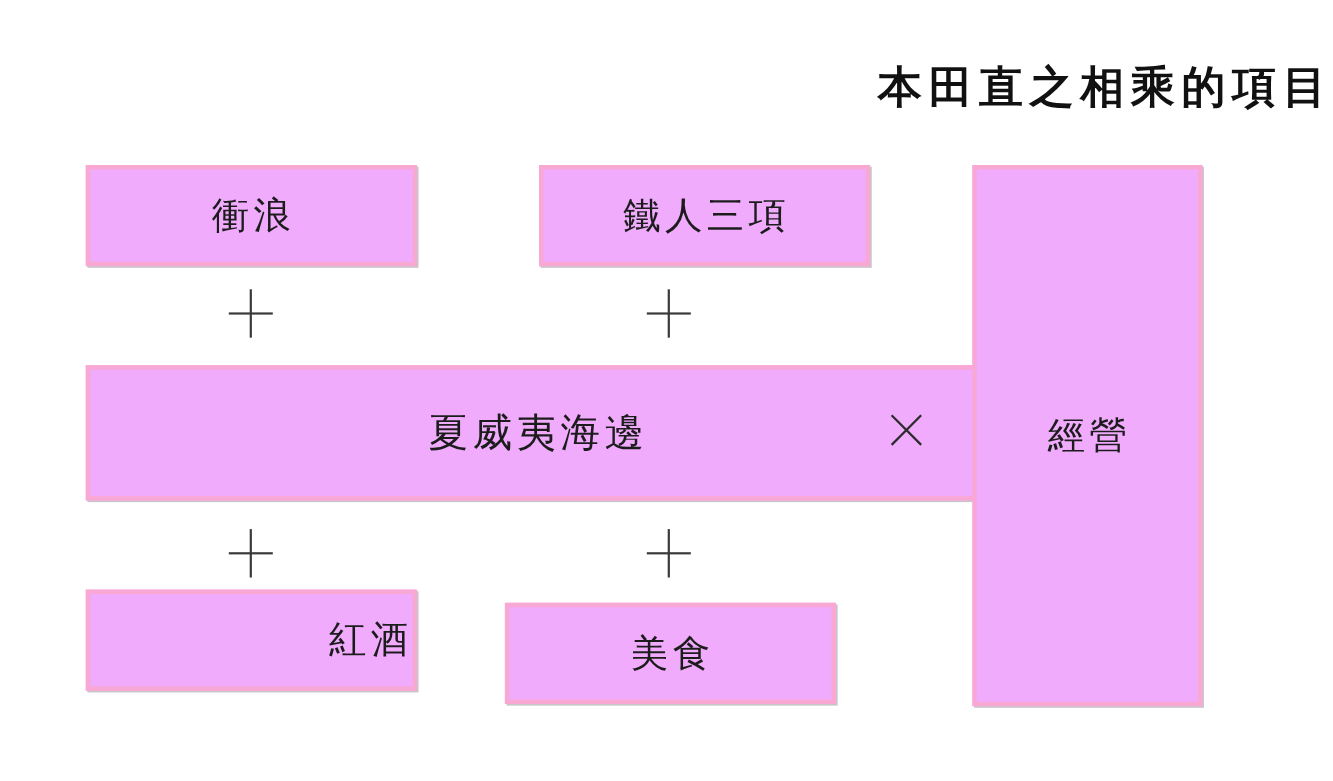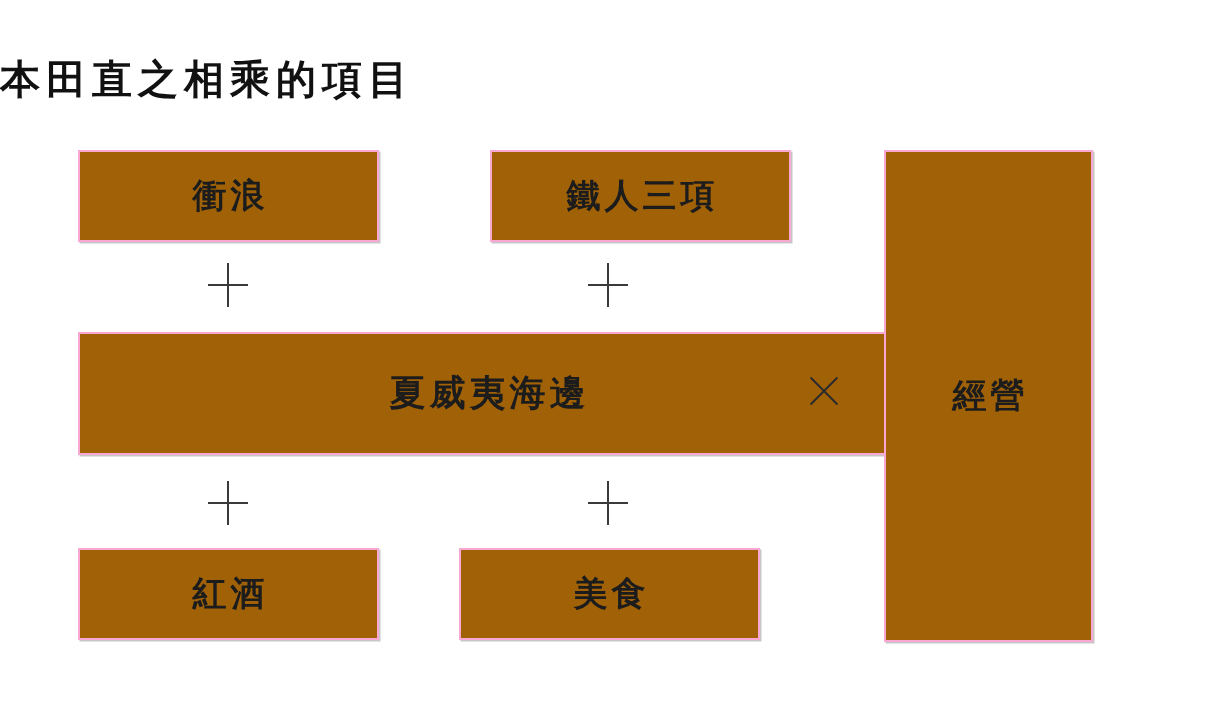--- a/index.html
+++ b/index.html
@@ -14,49 +14,49 @@
     overflow: hidden;
     font-family: "Liberation Sans", sans-serif;
     color: #1a1a1a;
   }
 
   .diagram-title {
     position: absolute;
     top: 52px;
     left: 0;
     width: 1212px;
-    text-align: left;
+    text-align: right;
     font-size: 40px;
     font-weight: bold;
     letter-spacing: 6px;
     color: #111;
     white-space: nowrap;
   }
 
   .box {
     position: absolute;
     box-sizing: border-box;
-    background: #a16207;
-    border: 2px solid #f9a8d4;
+    background: #f0abfc;
+    border: 4px solid #f9a8d4;
     box-shadow: 1.5px 1.5px 0 rgba(0,0,0,0.22);
     display: flex;
     align-items: center;
     justify-content: center;
     font-size: 34px;
-    font-weight: 700;
+    font-weight: 400;
     letter-spacing: 4px;
     text-indent: 4px; 
     color: #1c1c1c;
     white-space: nowrap;
   }
 
   .box-surf      { left: 78px;  top: 150px; width: 301px; height: 92px; }
   .box-triathlon { left: 459px; top: 150px; width: 301px; height: 92px; margin-left: 31px; }
   .box-hawaii    { left: 78px;  top: 332px; width: 819px; height: 123px; font-size: 36px; }
-  .box-wine      { left: 78px;  top: 548px; width: 301px; height: 92px; }
+  .box-wine      { left: 78px;  top: 536px; width: 301px; height: 92px; justify-content: flex-end; }
   .box-food      { left: 459px; top: 548px; width: 301px; height: 92px; }
   .box-mgmt      { left: 884px; top: 150px; width: 209px; height: 492px; }
 
   
   .plus {
     position: absolute;
     width: 40px;
     height: 44px;
   }
   .plus .v {

